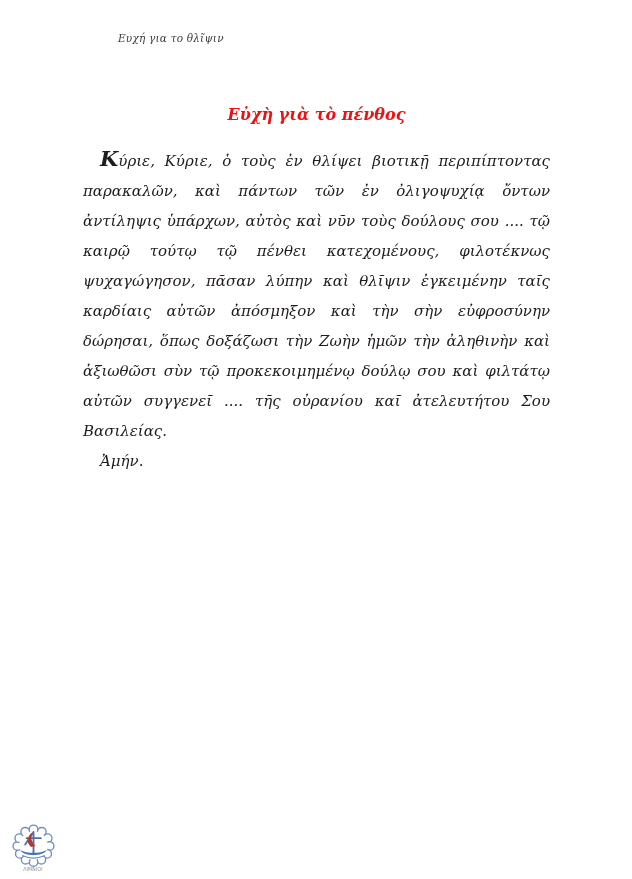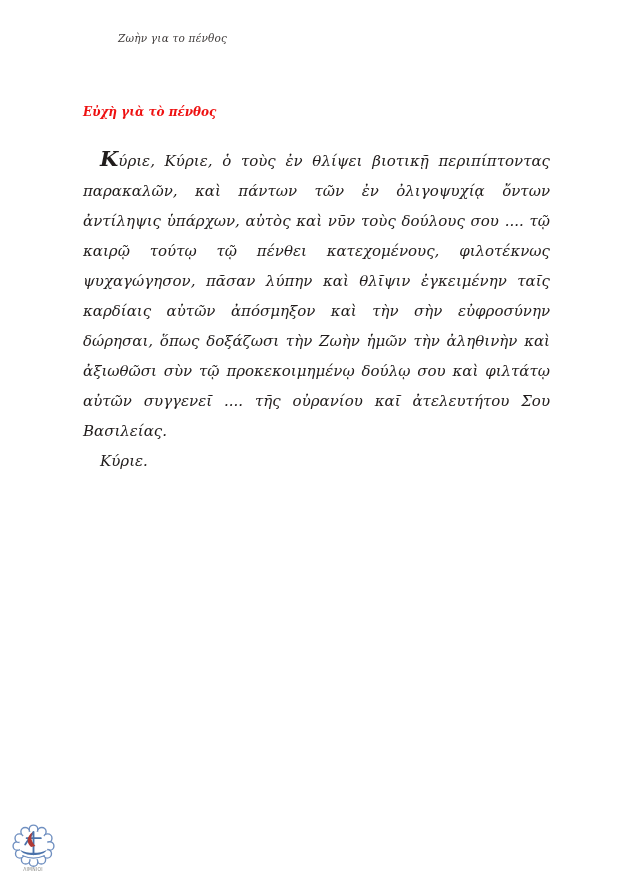--- a/index.html
+++ b/index.html
@@ -10,22 +10,22 @@
     overflow:hidden;
     font-family:"DejaVu Serif","Liberation Serif",serif;
   }
   .running-header {
     position:absolute; left:118px; top:32px;
     font-size:10.5px; font-style:italic;
     color:#3e3a39; letter-spacing:.2px;
   }
   .title {
     position:absolute; left:83px; top:105px; width:467px;
-    margin:0; 
-    font-size:12px; font-weight:bold; font-style:italic;
+    margin:0; text-align:center;
+    font-size:16px; font-weight:bold; font-style:italic;
     color:#ee1111;
   }
   .content {
     position:absolute; left:83px; top:146px; width:467px;
     color:#201c1b;
     font-size:15px; line-height:30px;
   }
   .content p { margin:0;font-style:italic; }
   .paragraph {
     text-align:justify; text-indent:17px;
@@ -45,27 +45,27 @@
     transform:scale(.5); transform-origin:50% 0;
     margin-top:-1px;
     font-family:"DejaVu Sans","Liberation Sans",sans-serif;
   }
 </style>
 </head>
 <body>
 
 <div class="page">
 
-  <div class="running-header">Ζωὴν για το πένθος</div>
+  <div class="running-header">Ευχή για το θλῖψιν</div>
 
   <h1 class="title">Εὐχὴ γιὰ τὸ πένθος</h1>
 
   <div class="content">
     <p class="paragraph"><span class="initial">Κ</span><span>ύριε, Κύριε, ὁ τοὺς ἐν θλίψει βιοτικῇ περιπίπτοντας παρακαλῶν, καὶ πάντων τῶν ἐν ὀλιγοψυχίᾳ ὄντων ἀντίληψις ὑπάρχων, αὐτὸς καὶ νῦν τοὺς δούλους σου .... τῷ καιρῷ τούτῳ τῷ πένθει κατεχομένους, φιλοτέκνως ψυχαγώγησον, πᾶσαν λύπην καὶ θλῖψιν ἐγκειμένην ταῖς καρδίαις αὐτῶν ἀπόσμηξον καὶ τὴν σὴν εὐφροσύνην δώρησαι, ὅπως δοξάζωσι τὴν Ζωὴν ἡμῶν τὴν ἀληθινὴν καὶ ἀξιωθῶσι σὺν τῷ προκεκοιμημένῳ δούλῳ σου καὶ φιλτάτῳ αὐτῶν συγγενεῖ .... τῆς οὐρανίου καῖ ἀτελευτήτου Σου Βασιλείας.</span></p>
-    <p class="amen">Κύριε.</p>
+    <p class="amen">Ἀμήν.</p>
   </div>
 
   <div class="logo">
     <svg width="47" height="44" viewBox="0 0 48 45">
 
       <g fill="#ffffff" stroke="#6f8fc0" stroke-width="1.4">
         <circle cx="24" cy="5.5" r="4.4"></circle>
         <circle cx="32.5" cy="8" r="4.4"></circle>
         <circle cx="38.5" cy="14.5" r="4.4"></circle>
         <circle cx="40.5" cy="22.5" r="4.4"></circle>

